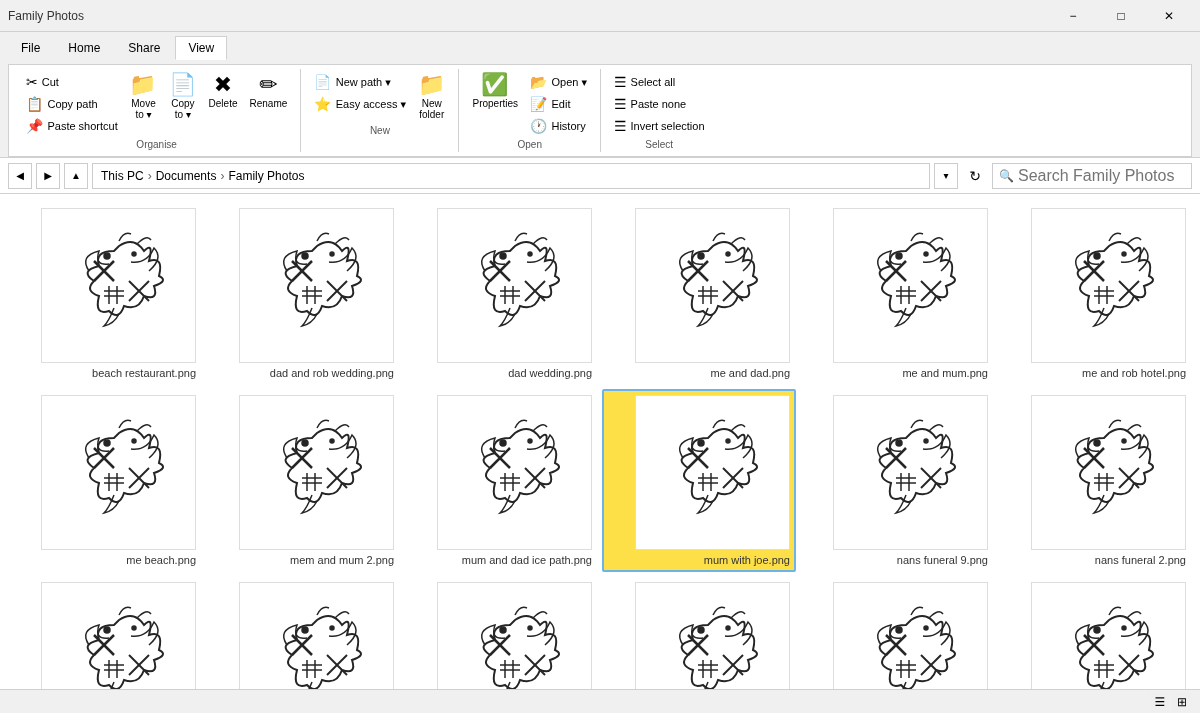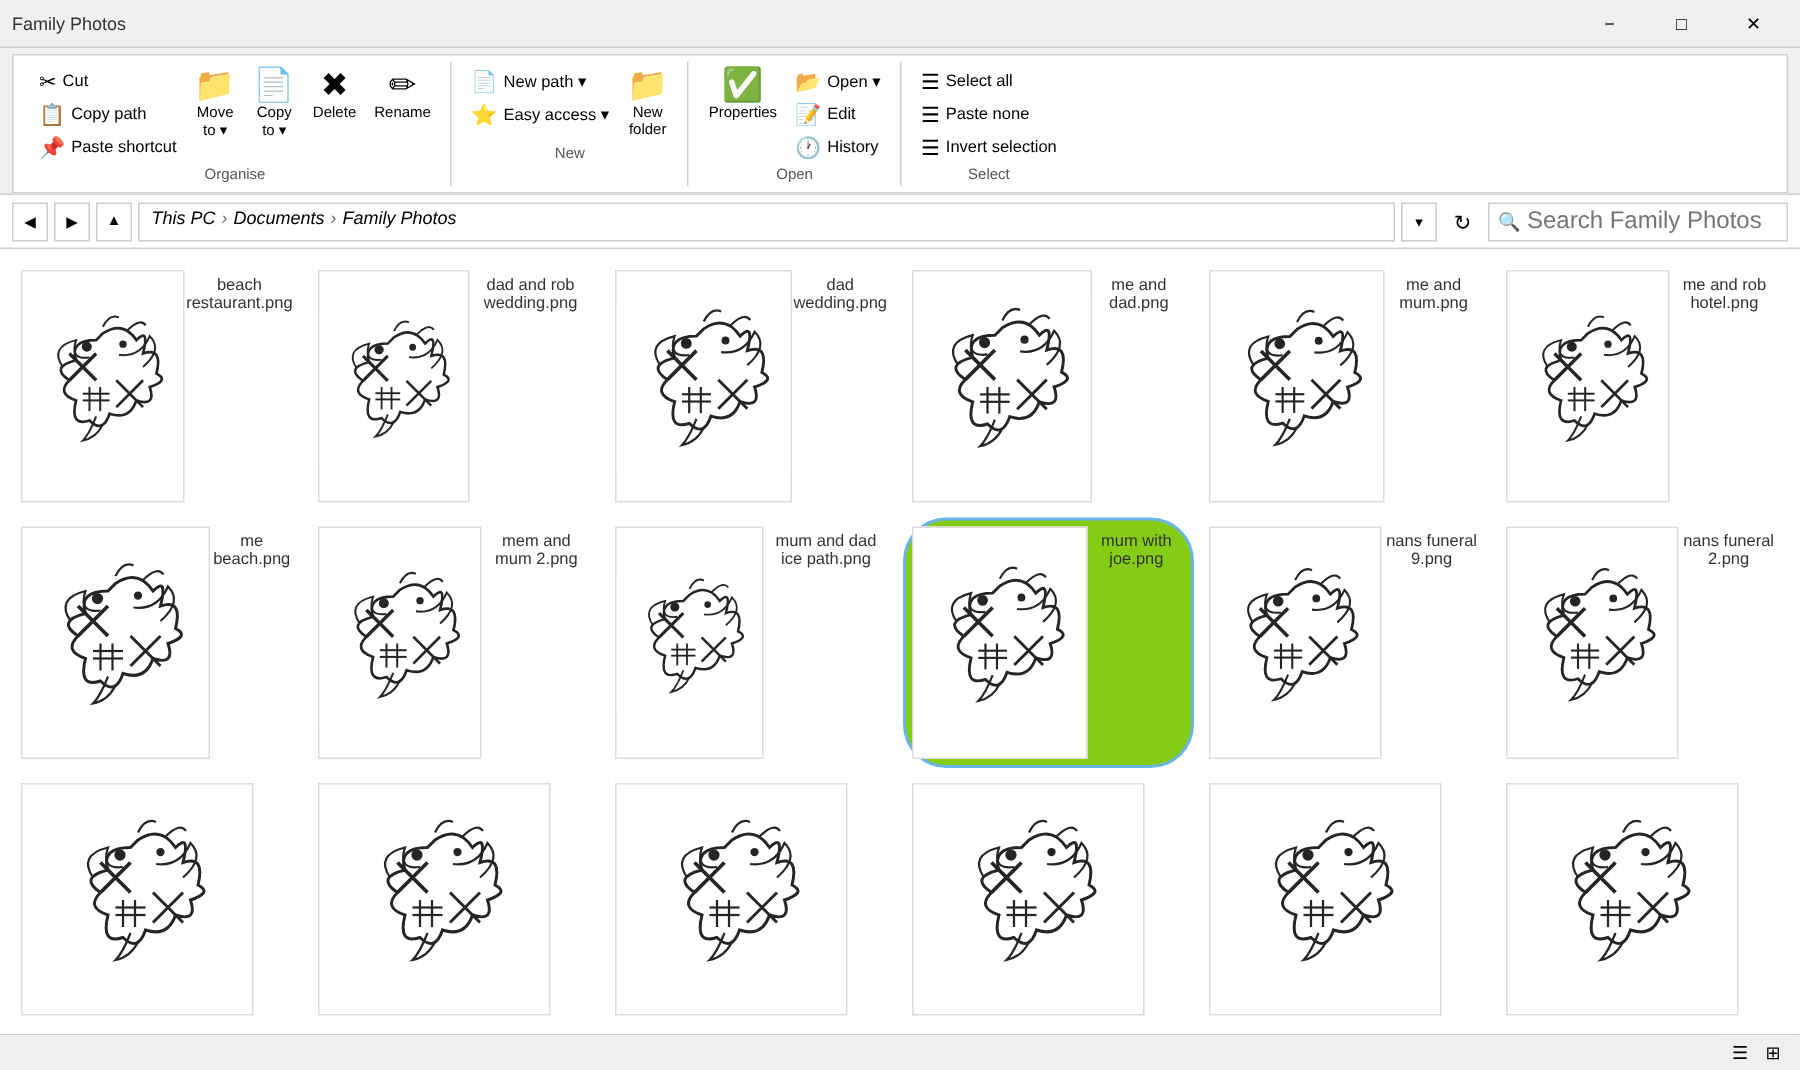--- a/index.html
+++ b/index.html
@@ -99,28 +99,27 @@
       background: white;
       border-bottom: 1px solid #d0d0d0;
       display: flex;
       align-items: center;
       padding: 0 8px;
       gap: 4px;
     }
     .breadcrumb {
       flex: 1;
       display: flex;
-      align-items: flex-start;
+      align-items: center;
       gap: 4px;
       font-size: 12px;
       border: 1px solid #ccc;
       padding: 2px 8px;
       height: 26px;
       background: white;
-      font-style: italic;
     }
     .breadcrumb-sep { color: #666; }
     .address-bar-refresh {
       width: 26px; height: 26px;
       display: flex; align-items: center; justify-content: center;
       cursor: pointer; border: 1px solid transparent;
       font-size: 14px;
     }
     .search-box {
       display: flex;
@@ -151,27 +150,28 @@
       padding: 8px;
       position: relative;
     }
     .file-grid {
       display: grid;
       grid-template-columns: repeat(6, 1fr);
       gap: 4px;
     }
     .file-item {
       display: flex;
-      align-items: flex-start;
+      flex-direction: column;
+      align-items: flex-end;
       padding: 4px;
       cursor: pointer;
       border: 2px solid transparent;
       border-radius: 2px;
     }
-    .file-item.selected { background: #84cc16; border-color: #6ab4e8; border-radius: 29px; }
+    .file-item.selected { background: #fde047; border-color: #6ab4e8; }
     .file-thumbnail {
       width: 155px;
       height: 155px;
       border: 1px solid #ddd;
       background: white;
       display: flex;
       align-items: center;
       justify-content: center;
       overflow: hidden;
     }
@@ -213,20 +213,26 @@
 <div class="title-bar">
   <span class="title-bar-left">Family Photos</span>
   <div class="title-bar-controls">
     <button class="title-bar-btn">−</button>
     <button class="title-bar-btn">□</button>
     <button class="title-bar-btn close">✕</button>
   </div>
 </div>
 
 <div class="ribbon">
+  <div class="ribbon-tabs">
+    <button class="ribbon-tab">File</button>
+    <button class="ribbon-tab">Home</button>
+    <button class="ribbon-tab">Share</button>
+    <button class="ribbon-tab active">View</button>
+  </div>
   <div class="ribbon-content">
 
     <div class="ribbon-group">
       <div class="ribbon-buttons">
         <div class="small-btns-col">
           <button class="ribbon-btn-small">
             <span class="ribbon-btn-small-icon">✂</span>
             <span>Cut</span>
           </button>
           <button class="ribbon-btn-small">

